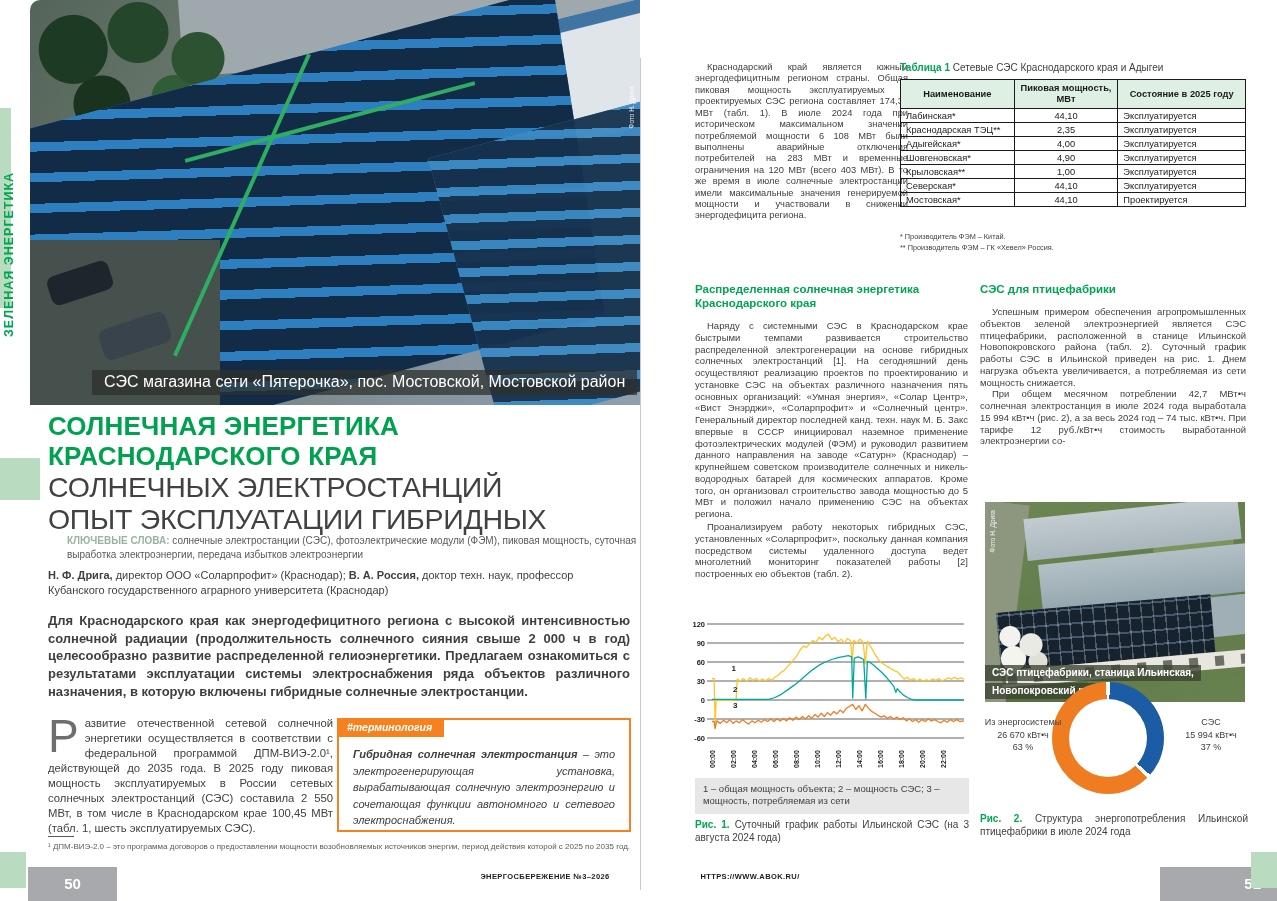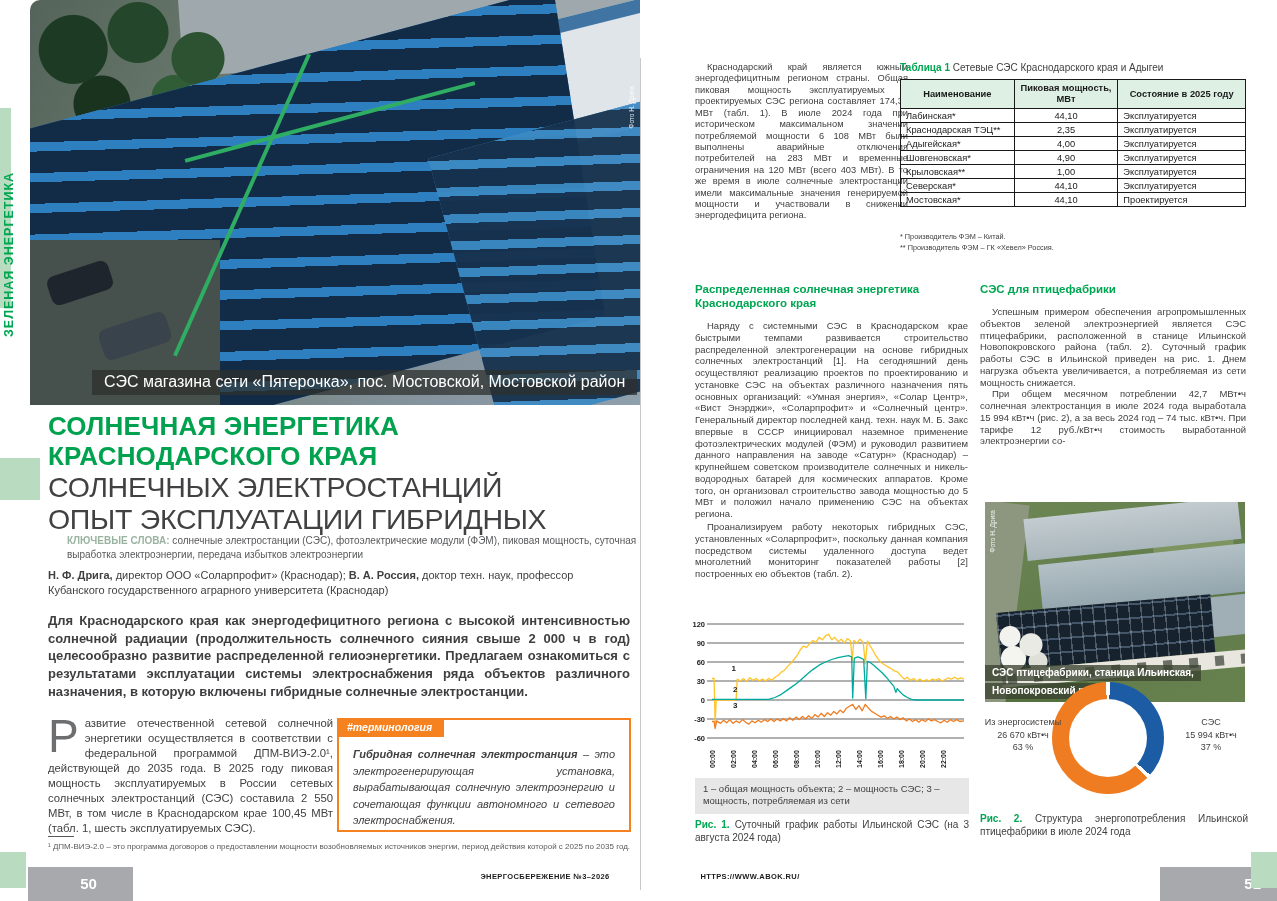--- a/index.html
+++ b/index.html
@@ -48,21 +48,21 @@
   #abstract{left:48px;top:612px;width:582px;font-size:13px;font-weight:bold;line-height:1.36;color:#3f3f41;}
   #body-col{left:48px;top:716px;width:285px;font-size:11.3px;line-height:1.33;color:#414042;}
   #dropcap{float:left;font-size:46px;line-height:37px;padding:2px 6px 0 0;color:#6d6e70;}
   #term-box{left:337px;top:718px;width:290px;height:110px;border:2px solid #f5821f;background:#fff;}
   #term-tag{left:-2px;top:-2px;background:#f5821f;color:#fff;font-style:italic;font-weight:bold;
     font-size:10.5px;padding:3px 12px 4px 10px;}
   #term-text{padding:26px 14px 10px 14px;font-style:italic;font-size:11px;line-height:1.5;color:#414042;}
   #fn-divider{left:48px;top:836px;width:26px;height:1px;background:#58595b;}
   #footnote{left:48px;top:842px;width:585px;font-size:8px;color:#58595b;}
   .foot-sq{width:26px;height:36px;background:#b9dcc1;}
-  .pg-box{height:34px;background:#a7a9ac;color:#fff;font-weight:bold;font-size:15px;line-height:34px;padding-left:16px;}
+  .pg-box{height:34px;background:#a7a9ac;color:#fff;font-weight:bold;font-size:15px;line-height:34px;}
   #pg-left{left:28px;top:867px;width:89px;text-align:center;}
   #pg-right{left:1160px;top:867px;width:117px;text-align:right;padding-right:0;box-sizing:border-box;}
   #pg-right span{padding-right:16px;}
   .footer-txt{top:872px;font-size:7.5px;font-weight:bold;letter-spacing:.4px;color:#1a1a1a;text-align:center;}
   #spine{left:640px;top:58px;width:1px;height:832px;background:#c9c9c9;}
   
   .rp-body{font-size:9.5px;line-height:1.24;color:#414042;}
   .rp-body p{margin:0;text-indent:12px;}
   #col1{left:695px;top:62px;width:213px;font-size:9.3px;line-height:1.23;}
   #tbl-cap{left:900px;top:62px;width:346px;font-size:10px;color:#414042;}

